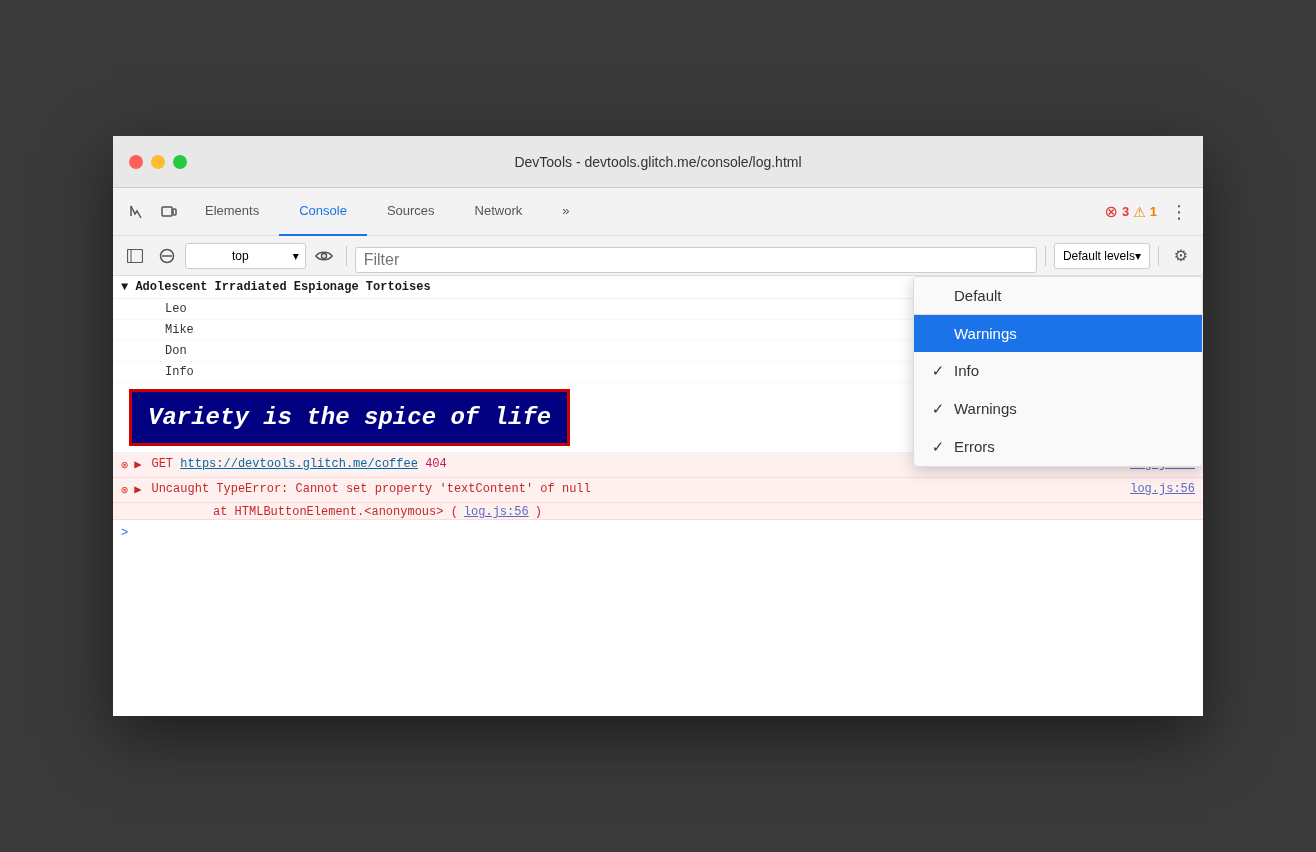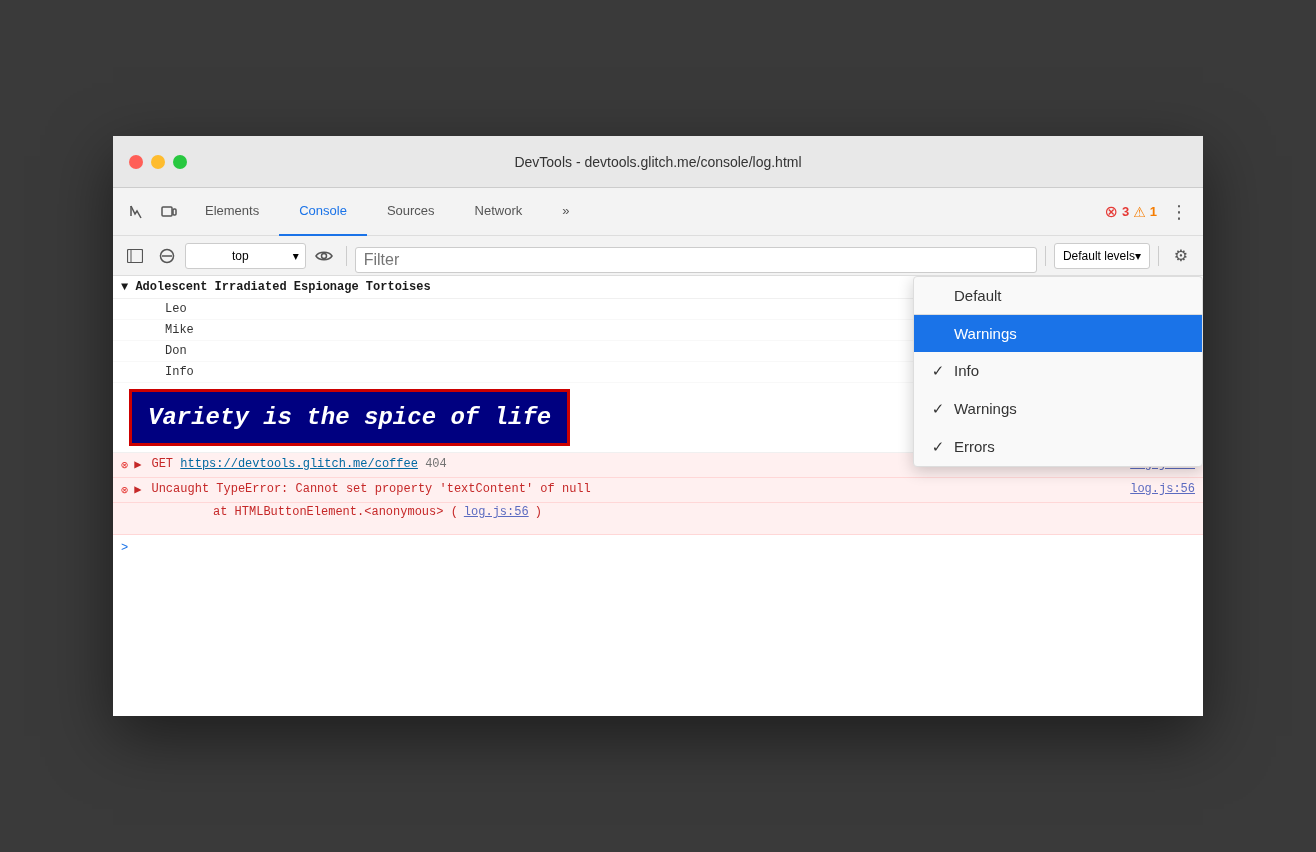--- a/index.html
+++ b/index.html
@@ -256,21 +256,21 @@
       white-space: nowrap;
     }
     .error-subtext {
       color: #c62828;
       padding-left: 52px;
       font-family: 'Menlo', 'Monaco', 'Courier New', monospace;
       font-size: 12px;
       background: #fff0f0;
       border-bottom: 1px solid #ffd7d7;
       padding-top: 2px;
-      padding-bottom: 15px;
+      padding-bottom: 0;
       display: flex;
       gap: 6px;
     }
     .prompt-row {
       padding: 6px 8px;
       font-family: 'Menlo', 'Monaco', 'Courier New', monospace;
       font-size: 12px;
       color: #1a73e8;
     }
     .expand-tri {
@@ -311,21 +311,21 @@
     .dropdown-divider {
       height: 1px;
       background: #ddd;
     }
     .error-expand {
       cursor: pointer;
       color: #c62828;
     }
     .get-text { color: #c62828; margin-top: 28px; }
     .url-text { color: #0369a1; text-decoration: underline; }
-    .num-text { color: #737373; }
+    .num-text { color: #be185d; }
   </style>
 </head>
 <body>
 
 <div class="window">
 
   <div class="titlebar">
     <div class="traffic-lights">
       <div class="tl tl-close"></div>
       <div class="tl tl-min"></div>

